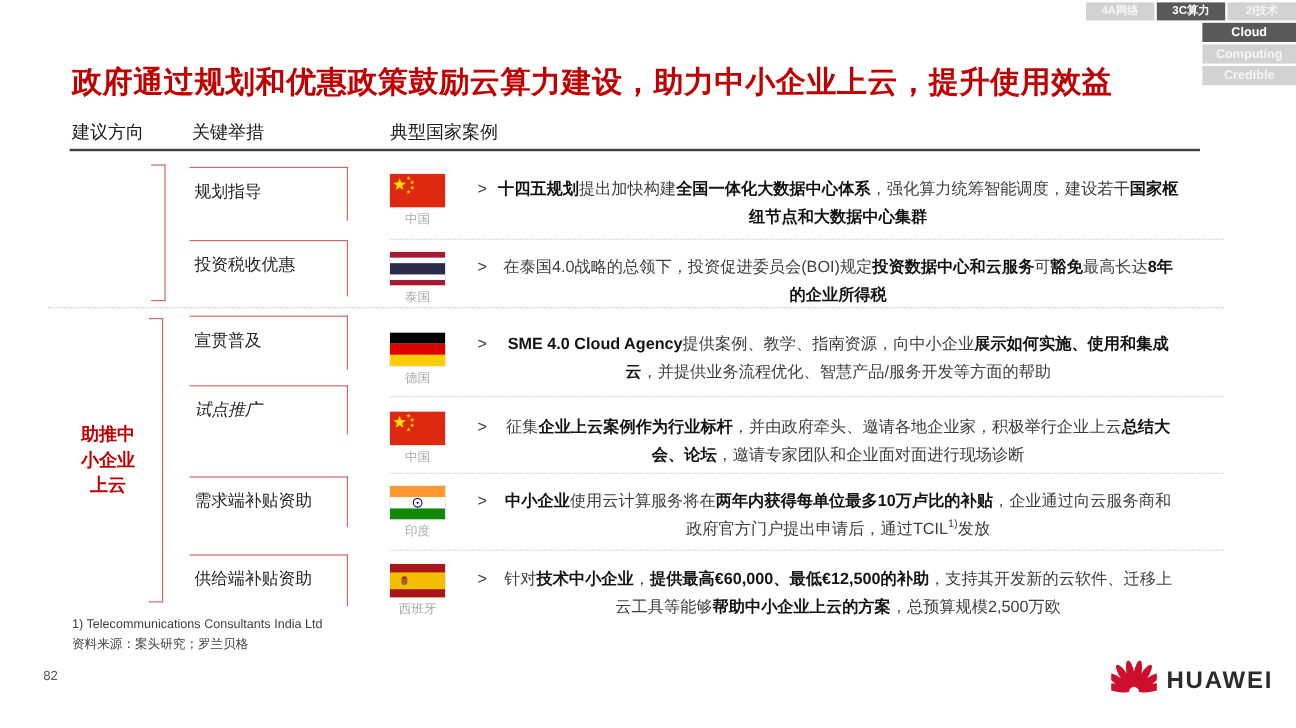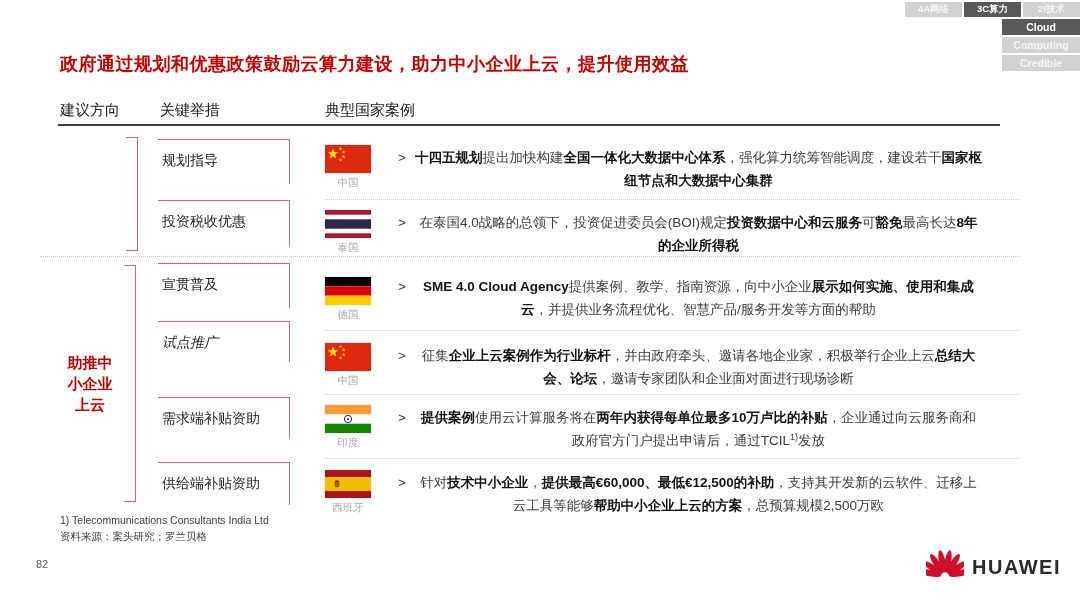--- a/index.html
+++ b/index.html
@@ -17,21 +17,21 @@
 
   
   .tabs-row{position:absolute;right:0;display:flex;gap:2px;}
   .tabs-row1{top:2px;}
   .tabs-row2{top:19px;flex-direction:column;}
   .tab{display:flex;align-items:center;justify-content:center;background:var(--tab-inactive);color:#f5f5f5;font-weight:bold;}
   .tabs-row1 .tab{width:57px;height:15px;font-size:9.5px;}
   .tabs-row2 .tab{width:78px;height:16px;font-size:10.5px;}
   .tab.active{background:var(--tab-active);color:#ffffff;}
 
-  .title{position:absolute;left:60px;top:52px;width:960px;font-size:18px;font-weight:bold;color:var(--accent-red);letter-spacing:.5px;}
+  .title{position:absolute;left:60px;top:52px;width:960px;font-size:25px;font-weight:bold;color:var(--accent-red);letter-spacing:.5px;}
 
   .col-header{position:absolute;top:101px;font-size:15px;font-weight:normal;color:var(--text-dark);}
   .col-h1{left:60px;} .col-h2{left:160px;} .col-h3{left:325px;}
   .header-rule{position:absolute;left:58px;top:124px;width:942px;height:2px;background:#3f3f3f;}
 
   
   .group-label{position:absolute;width:68px;text-align:center;color:var(--accent-red);font-size:15px;font-weight:bold;line-height:21px;white-space:pre-line;}
   .group-bracket{position:absolute;width:12px;border-top:1.5px solid var(--line-red);border-right:1.5px solid var(--line-red);border-bottom:1.5px solid var(--line-red);}
   .g1-label{left:56px;top:172px;}
   .g1-bracket{left:126px;top:137px;height:114px;}
@@ -198,21 +198,21 @@
               <rect y="9.4" width="46" height="9.3" fill="#ffffff"></rect>
               <rect y="18.7" width="46" height="9.3" fill="#138808"></rect>
               <circle cx="23" cy="14" r="3.6" fill="none" stroke="#000080" stroke-width="0.9"></circle>
               <circle cx="23" cy="14" r="0.9" fill="#000080"></circle>
             </svg>
           </span>
       <span class="flag-label">印度</span>
     </div>
     <div class="case-text" style="left: 398px; top: 406px;">
       <span class="bullet">&gt;</span>
-      <span class="rich"><span class="b">提供案例</span><span>使用云计算服务将在</span><span class="b">两年内获得每单位最多10万卢比的补贴</span><span>，企业通过向云服务商和政府官方门户提出申请后，通过TCIL</span><sup>1)</sup><span>发放</span></span>
+      <span class="rich"><span class="b">中小企业</span><span>使用云计算服务将在</span><span class="b">两年内获得每单位最多10万卢比的补贴</span><span>，企业通过向云服务商和政府官方门户提出申请后，通过TCIL</span><sup>1)</sup><span>发放</span></span>
     </div>
     <div class="row-sep" style="top: 458px;"></div>
   </div>
 
   <div>
     <div class="measure-box" style="left: 158px; top: 462px; width: 132px; height: 43px;">
       <span class="measure-label">供给端补贴资助</span>
     </div>
     <div class="flag-wrap" style="left: 325px; top: 470px;">
       <span class="flag-svg">

